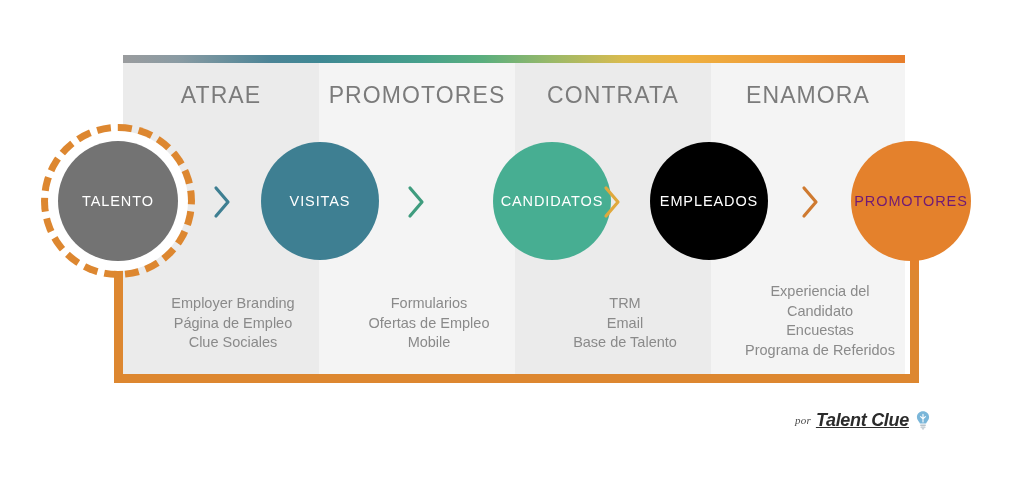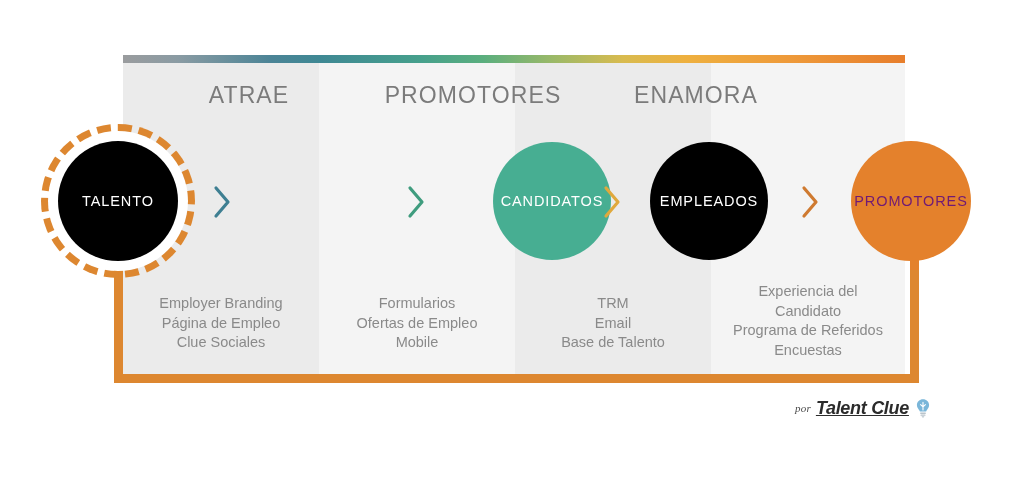--- a/index.html
+++ b/index.html
@@ -100,41 +100,40 @@
     display: flex;
   }
   .header-cell {
     width: 196px;
     text-align: center;
     font-size: 23px;
     letter-spacing: 1.1px;
     color: #7b7b7b;
     font-weight: normal;
     line-height: 30px;
-    padding-left: 28px;
   }
   .header-cell.last { width: 194px; }
 
   
   .node {
     position: absolute;
     border-radius: 50%;
     display: flex;
     align-items: center;
     justify-content: center;
     color: #ffffff;
     font-size: 14.5px;
     letter-spacing: 0.9px;
     text-align: center;
     box-sizing: border-box;
   }
   .node-talento {
     left: 58px;  top: 141px;
     width: 120px; height: 120px;
-    background: #000000;
+    background: #737373;
   }
   .node-visitas {
     left: 261px; top: 142px;
     width: 118px; height: 118px;
     background: #3e7f92;
   }
   .node-candidatos {
     left: 455px; top: 142px;
     width: 118px; height: 118px;
     background: #47ae92;
@@ -199,41 +198,41 @@
   }
   .chev svg { display: block; }
   .chev.v1 { left: 212px; }
   .chev.v2 { left: 406px; }
   .chev.v3 { left: 602px; }
   .chev.v4 { left: 800px; }
 
   
   .details {
     position: absolute;
-    left: 123px;
+    left: 135px;
     top: 294px;
     width: 782px;
     display: flex;
   }
   .detail-cell {
     width: 196px;
     text-align: center;
     color: #8a8a8a;
     font-size: 14.5px;
     line-height: 19.5px;
   }
   .detail-cell.last { width: 194px; }
   .detail-cell.up { margin-top: -12px; }
   .detail-line { display: block; }
 
   
   .logo {
     position: absolute;
     left: 795px;
-    top: 396px;
+    top: 408px;
     display: flex;
     align-items: center;
     height: 24px;
   }
   .logo-por {
     font-family: "Liberation Serif", serif;
     font-style: italic;
     font-size: 11px;
     color: #4a4a4a;
     margin-right: 5px;
@@ -268,31 +267,35 @@
 
   <div class="grad-bar"></div>
 
   <div class="frame-left"></div>
   <div class="frame-bottom"></div>
   <div class="frame-right"></div>
 
   <div class="headers">
     <div class="header-cell">ATRAE</div>
     <div class="header-cell">PROMOTORES</div>
+    <div class="header-cell">CONTRATA</div>
     <div class="header-cell last">ENAMORA</div>
   </div>
 
   <div class="promotores-stub"></div>
   <div class="talento-stub"></div>
 
   <div class="ring-halo"></div>
   <div class="dashed-ring"></div>
 
   <div class="node node-talento">
     <span>TALENTO</span>
+  </div>
+  <div class="node node-visitas">
+    <span>VISITAS</span>
   </div>
   <div class="node node-candidatos">
     <span>CANDIDATOS</span>
   </div>
   <div class="node node-empleados">
     <span>EMPLEADOS</span>
   </div>
   <div class="node node-promotores">
     <span>PROMOTORES</span>
   </div>
@@ -330,22 +333,22 @@
       <span class="detail-line">Mobile</span>
     </div>
     <div class="detail-cell">
       <span class="detail-line">TRM</span>
       <span class="detail-line">Email</span>
       <span class="detail-line">Base de Talento</span>
     </div>
     <div class="detail-cell last up">
       <span class="detail-line">Experiencia del</span>
       <span class="detail-line">Candidato</span>
+      <span class="detail-line">Encuestas</span>
       <span class="detail-line">Programa de Referidos</span>
-      <span class="detail-line">Encuestas</span>
     </div>
   </div>
 
   <div class="logo">
     <span class="logo-por">por</span>
     <span class="logo-name">Talent Clue</span>
     <span class="logo-bulb">
       <svg width="18" height="20" viewBox="0 0 18 20">
         <path d="M9 1.2c-3.4 0-6.1 2.6-6.1 5.9 0 2.2 1.1 3.6 2.1 4.8.5.6.8 1.1.9 1.7h6.2c.1-.6.4-1.1.9-1.7 1-1.2 2.1-2.6 2.1-4.8 0-3.3-2.7-5.9-6.1-5.9z" fill="#7ab6d9"></path>
         <rect x="6.1" y="14.4" width="5.8" height="1.5" rx="0.6" fill="#b9c4cb"></rect>

